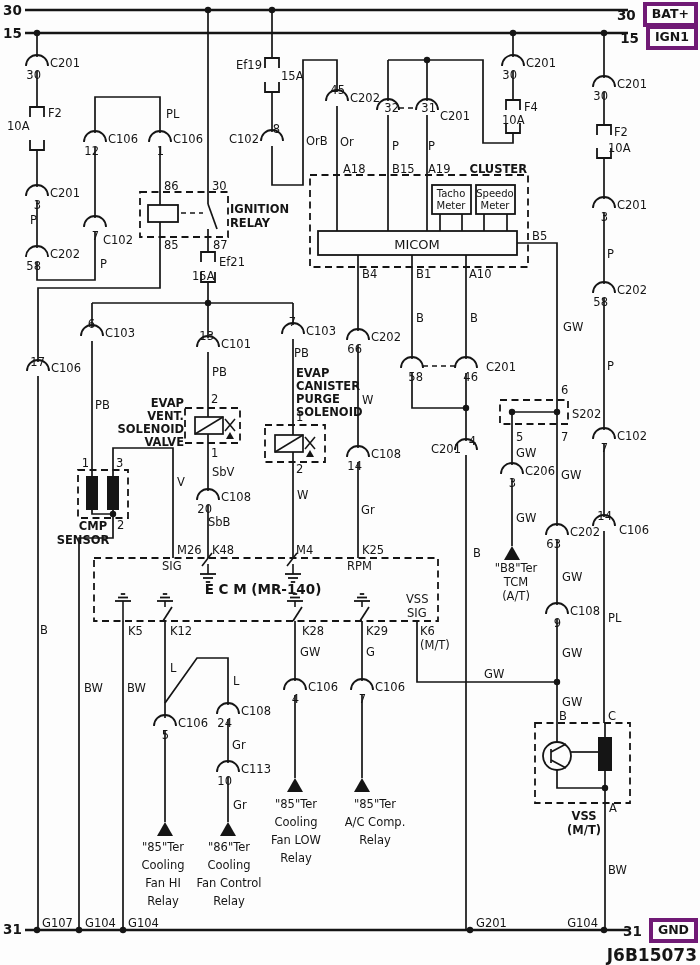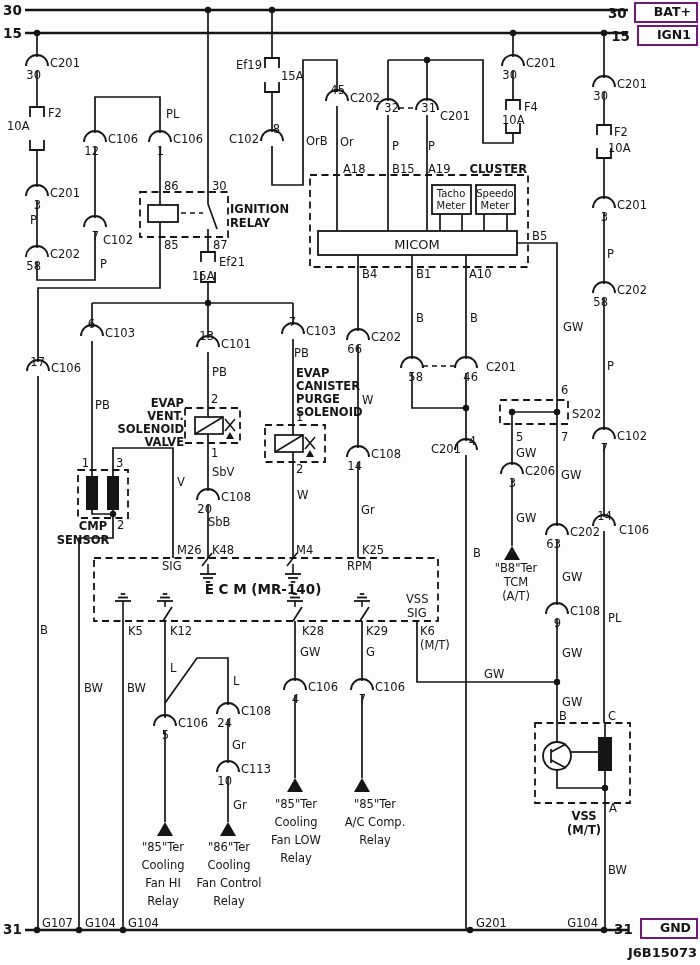--- a/index.html
+++ b/index.html
@@ -3,23 +3,23 @@
 <meta charset="utf-8">
 <style>
   html,body{margin:0;padding:0;background:#e8e8e8;}
   #stage{position:relative;width:700px;height:965px;background:#fdfdfd;overflow:hidden;
          font-family:"DejaVu Sans","Liberation Sans",sans-serif;color:#151515;}
   #schem{position:absolute;left:0;top:0;}
   #schem text{font-family:"DejaVu Sans","Liberation Sans",sans-serif;}
   .corner{position:absolute;font-size:13.5px;font-weight:bold;color:#151515;}
   .tagrow{position:absolute;display:flex;align-items:center;gap:7px;}
   .tagrow .num{font-size:13.5px;font-weight:bold;}
-  .tagbox{border:2px solid #701a75;padding:0px 5px 1px 18px;font-size:12.5px;font-weight:bold;
+  .tagbox{border:4px solid #701a75;padding:0px 5px 1px 5px;font-size:12.5px;font-weight:bold;
           background:#fdfdfd;line-height:16px;}
-  .diagid{position:absolute;font-size:13px;font-weight:bold;}
+  .diagid{position:absolute;font-size:17px;font-weight:bold;}
 </style>
 </head>
 <body>
 
 <div id="stage">
   <svg id="schem" width="700" height="965" viewBox="0 0 700 965">
       <polyline points="25,10 628,10" fill="none" stroke="#151515" stroke-width="2.6" stroke-linejoin="miter"></polyline>
       <polyline points="25,33 628,33" fill="none" stroke="#151515" stroke-width="2.6" stroke-linejoin="miter"></polyline>
       <polyline points="25,930 628,930" fill="none" stroke="#151515" stroke-width="2.6" stroke-linejoin="miter"></polyline>
       <polyline points="37,33 37,57" fill="none" stroke="#151515" stroke-width="1.7" stroke-linejoin="miter"></polyline>

